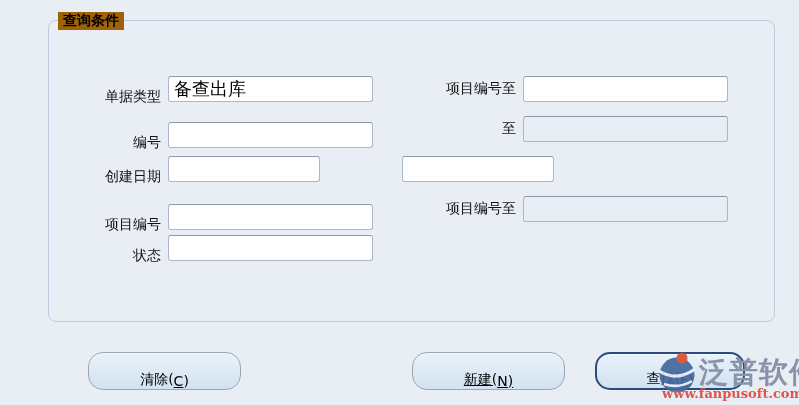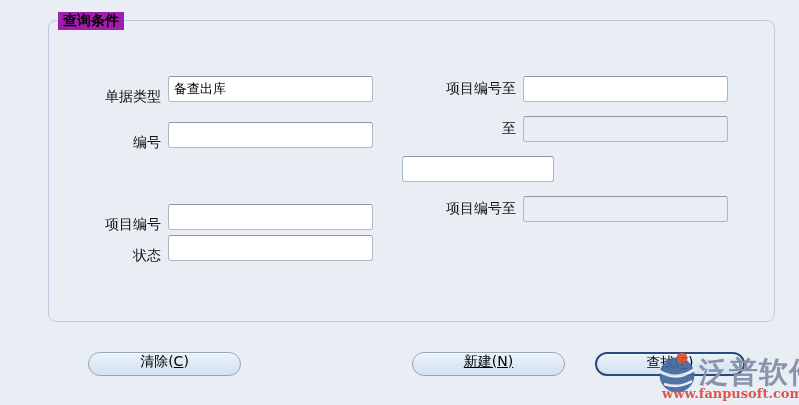--- a/index.html
+++ b/index.html
@@ -9,50 +9,50 @@
     background:#e9edf4;
     font-family:"DejaVu Sans","Liberation Sans",sans-serif;
     overflow:hidden;
   }
   .groupbox {
     position:absolute; left:48px; top:20px; width:727px; height:302px;
     border:1px solid #bdcade; border-radius:8px;
   }
   .legend {
     position:absolute; left:58px; top:12px;
-    background:#a21caf; padding:0 5px;
+    background:#a16207; padding:0 5px;
     font-size:14px; font-weight:bold; color:#000;
   }
   .field { position:absolute; display:flex; align-items:center; height:26px; }
   .field .lbl {
     text-align:right; padding-right:7px; font-size:14px; color:#111;
     white-space:nowrap;
   }
   .col-left  { left:48px; }
   .col-right { left:402px; }
   .col-left  .lbl { width:120px;margin-top:16px; }
   .col-right .lbl { width:121px; }
   .inp {
     height:26px; background:#fff;
     border:1px solid #adb8c7; border-top-color:#8d98a8;
-    border-radius:3px; font-size:13px; color:#000;
+    border-radius:3px; font-size:18px; color:#000;
     padding:0 5px; outline:none;
     font-family:"DejaVu Sans","Liberation Sans",sans-serif;
   }
   .inp.w-std   { width:205px; }
   .inp.w-date  { width:152px; }
   .inp.disabled { background:#e9edf5; }
   .btn {
-    position:absolute; top:352px; height:24px;
+    position:absolute; top:352px; height:38px;
     border-radius:15px;
     background:linear-gradient(#e9f2fa,#d2e2f0);
     border:1px solid #9aa5b1;
     box-shadow:inset 0 1px 0 #f4fafe;
     font-size:14px; color:#000; text-align:center;
-    cursor:pointer; display:flex; align-items:flex-start; justify-content:center;
+    cursor:pointer; display:flex; align-items:flex-end; justify-content:center;
     font-family:"DejaVu Sans","Liberation Sans",sans-serif;
   }
   .btn .key { text-decoration:underline; }
   .btn-clear { left:88px;  width:153px; }
   .btn-new   { left:412px; width:153px;text-decoration:underline; }
   .btn-find  { left:595px; width:150px; border:2px solid #2b4a7e; }
   .wm-logo  { position:absolute; left:656px; top:350px; width:44px; height:44px; opacity:.92; }
   .wm-brand {
     position:absolute; left:699px; top:353px;
     font-size:29px; font-weight:bold; color:#8993aa; letter-spacing:1px;
@@ -84,20 +84,24 @@
 
   <div class="field col-left" style="top:122px">
     <span class="lbl">编号</span>
     <input class="inp w-std" value="" style="">
   </div>
   <div class="field col-right" style="top:116px">
     <span class="lbl">至</span>
     <input class="inp w-std disabled" disabled="" value="" style="">
   </div>
 
+  <div class="field col-left" style="top:156px">
+    <span class="lbl">创建日期</span>
+    <input class="inp w-date" value="" style="">
+  </div>
   <div class="field col-right" style="top:156px">
     <input class="inp w-date" value="" style="">
   </div>
 
   <div class="field col-left" style="top:204px">
     <span class="lbl">项目编号</span>
     <input class="inp w-std" value="" style="">
   </div>
   <div class="field col-right" style="top:196px">
     <span class="lbl">项目编号至</span>

